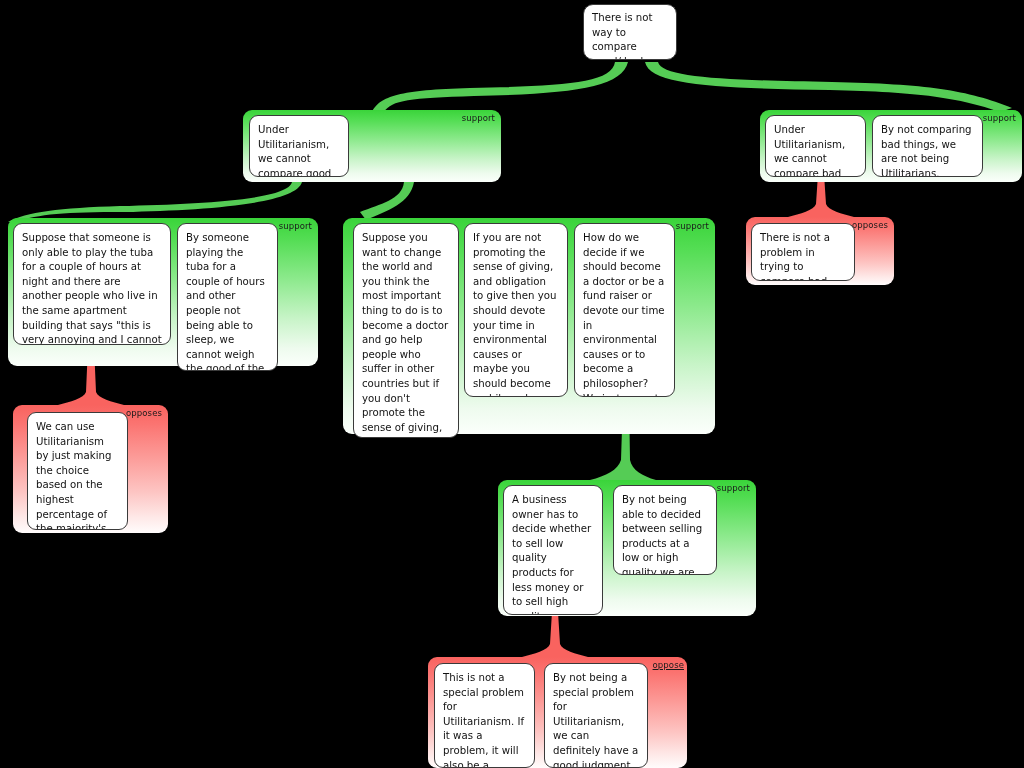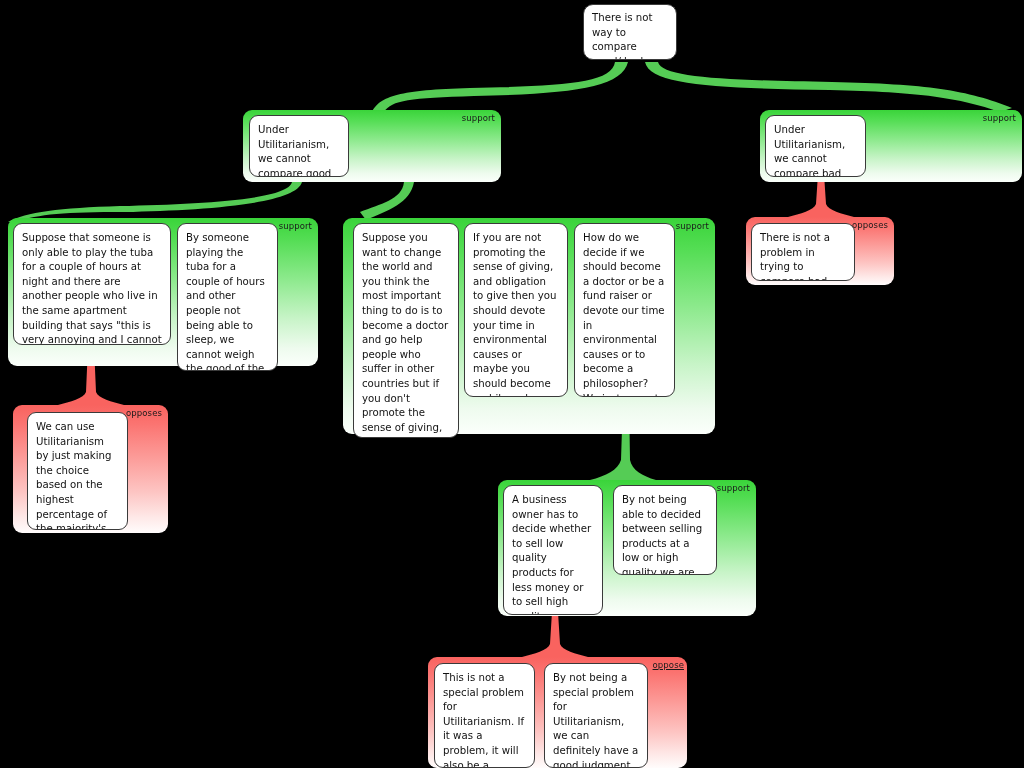--- a/index.html
+++ b/index.html
@@ -93,20 +93,23 @@
   <div class="box" style="left:249px;top:115px;width:100px;height:62px;">
     <span>Under Utilitarianism, we cannot compare good things.</span>
   </div>
 
   <div class="group support" style="left:760px;top:110px;width:262px;height:72px;">
     <span class="group-label" style="right:6px;">support</span>
   </div>
   <div class="box" style="left:765px;top:115px;width:101px;height:62px;">
     <span>Under Utilitarianism, we cannot compare bad things.</span>
   </div>
+  <div class="box" style="left:872px;top:115px;width:111px;height:62px;">
+    <span>By not comparing bad things, we are not being Utilitarians.</span>
+  </div>
 
   <div class="group support" style="left:8px;top:218px;width:310px;height:148px;">
     <span class="group-label" style="right:6px;">support</span>
   </div>
   <div class="box" style="left:13px;top:223px;width:158px;height:122px;">
     <span>Suppose that someone is only able to play the tuba for a couple of hours at night and there are another people who live in the same apartment building that says "this is very annoying and I cannot be able to sleep</span>
   </div>
   <div class="box" style="left:177px;top:223px;width:101px;height:148px;">
     <span>By someone playing the tuba for a couple of hours and other people not being able to sleep, we cannot weigh the good of the music against the good of being able to sleep.</span>
   </div>

